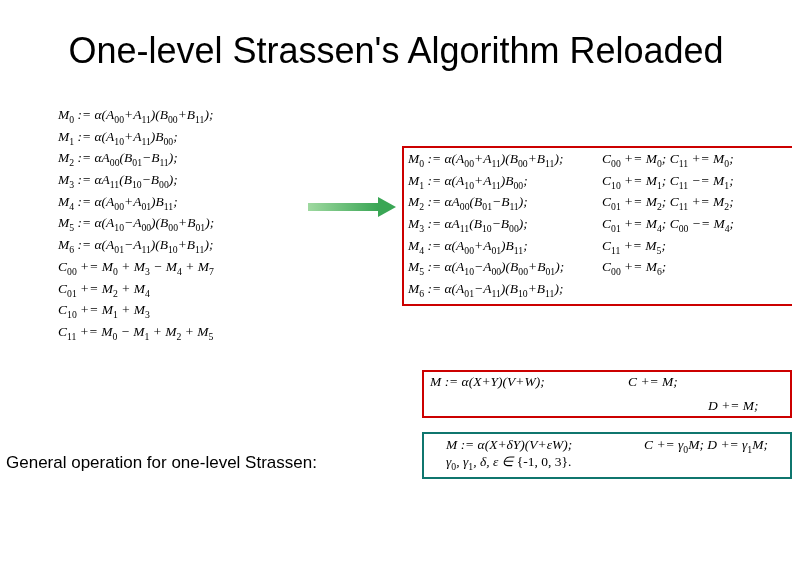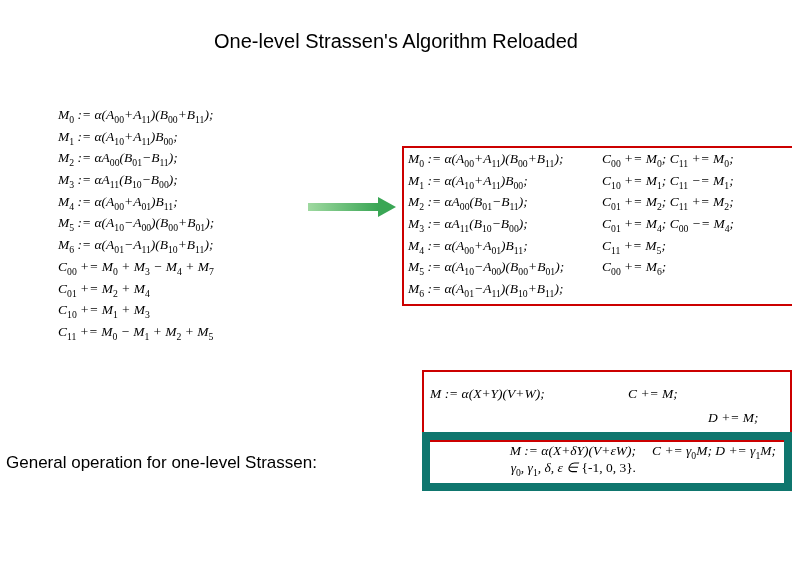--- a/index.html
+++ b/index.html
@@ -1,27 +1,27 @@
 <!DOCTYPE html>
 <html><head>
 <meta charset="utf-8">
 <style>
   * { margin: 0; padding: 0; box-sizing: border-box; }
   body { width: 792px; height: 576px; background: #fff; font-family: Arial, sans-serif; position: relative; }
-  .title { position: absolute; top: 30px; left: 0; width: 100%; text-align: center; font-size: 20px; font-weight: normal; color: #000; }
+  .title { position: absolute; top: 30px; left: 0; width: 100%; text-align: center; font-size: 36px; font-weight: normal; color: #000; }
   .left-block { position: absolute; top: 106px; left: 58px; font-family: "Times New Roman", serif; font-style: italic; font-size: 13.5px; line-height: 17px; color: #000; }
   .right-block { position: absolute; top: 146px; left: 402px; width: 394px; font-family: "Times New Roman", serif; font-style: italic; font-size: 13.5px; line-height: 17px; color: #000; border: 2px solid #c00; padding: 2px 4px; display: flex; }
   .right-col1 { width: 194px; }
   .right-col2 { flex: 1; }
   .arrow { position: absolute; top: 197px; left: 308px; }
-  .box2 { position: absolute; top: 370px; left: 422px; width: 370px; border: 2px solid #c00; padding: 14px 6px; font-family: "Times New Roman", serif; font-style: italic; font-size: 13.5px; display: flex; }
+  .box2 { position: absolute; top: 370px; left: 422px; width: 370px; border: 2px solid #c00; padding: 2px 6px; font-family: "Times New Roman", serif; font-style: italic; font-size: 13.5px; display: flex; }
   .box2 .c1 { width: 198px; }
   .box2 .c2 { width: 80px; }
   .box2 .c3 { flex: 1; margin-top: 24px; }
-  .box3 { position: absolute; top: 432px; left: 422px; width: 370px; border: 8px solid #0f766e; padding: 2px 8px; font-family: "Times New Roman", serif; font-style: italic; font-size: 13.5px; line-height: 17px; display: flex; text-align: right; }
+  .box3 { position: absolute; top: 432px; left: 422px; width: 370px; border: 2px solid #0f766e; padding: 2px 22px; font-family: "Times New Roman", serif; font-style: italic; font-size: 13.5px; line-height: 17px; display: flex; }
   .box3 .c1 { width: 198px; }
   .box3 .c2 { flex: 1; }
   .gen-label { position: absolute; top: 447px; left: 6px; font-size: 17px; color: #000; margin-top: 6px; }
   .line { white-space: nowrap; }
   sub { font-size: 0.72em; vertical-align: sub; font-style: normal; }
   .ns { font-style: normal; }
 </style>
 </head>
 <body>
 

